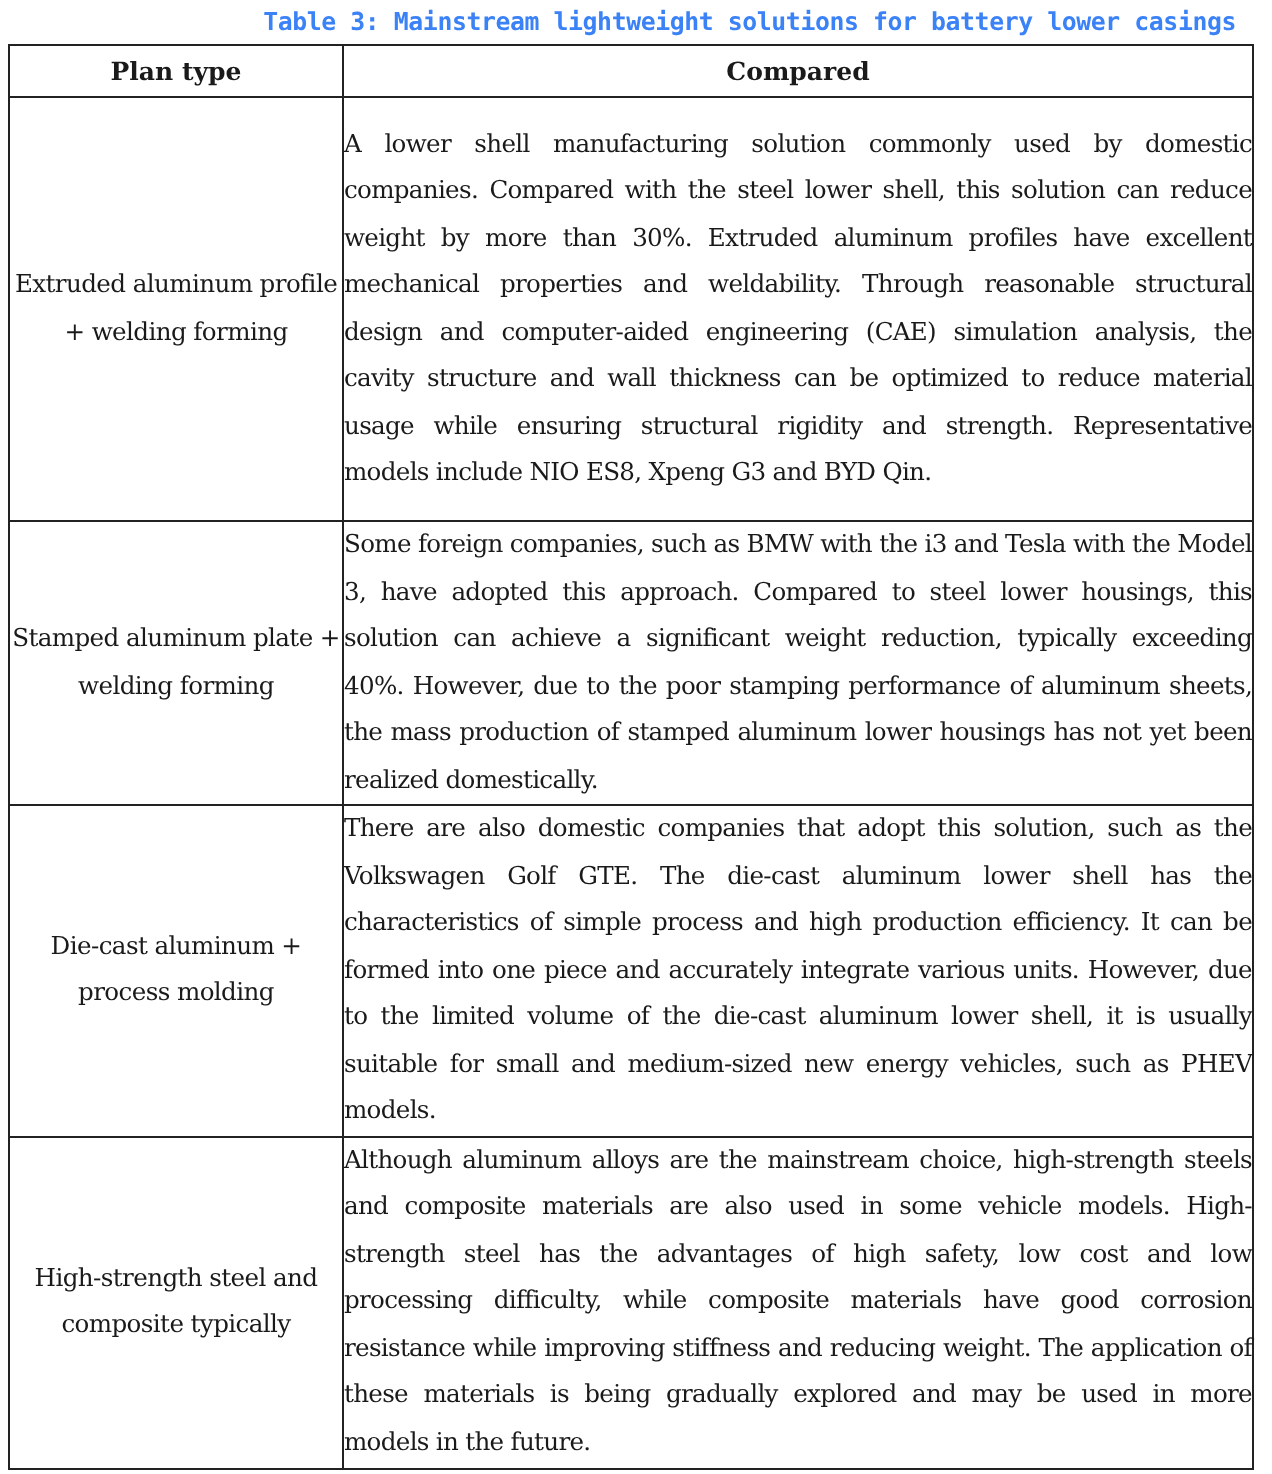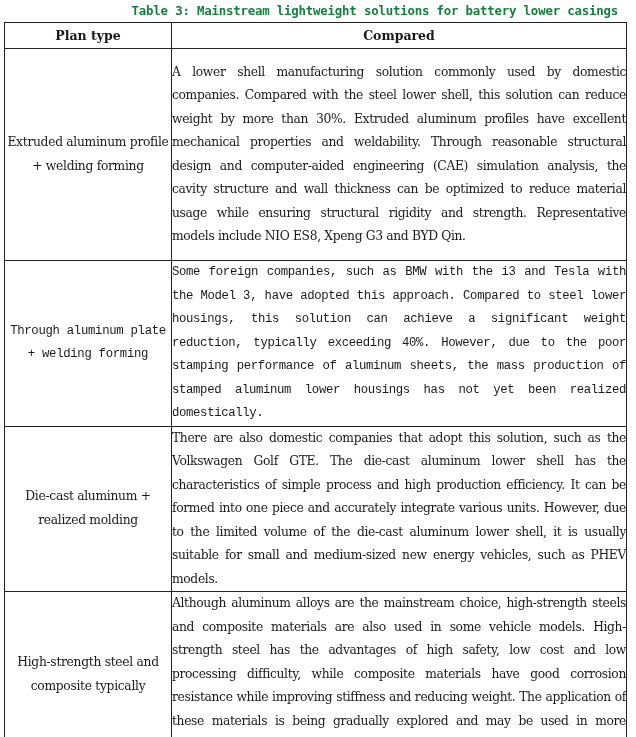--- a/index.html
+++ b/index.html
@@ -17,21 +17,21 @@
     }
     .caption {
       position: absolute;
       top: 3px;
       right: 18px;
       font-family: "DejaVu Sans Mono", "Liberation Mono", monospace;
       font-weight: bold;
       font-size: 12.4px;
       letter-spacing: -0.2px;
       white-space: nowrap;
-      color: #15803d;
+      color: #3b82f6;
     }
     table.main {
       position: absolute;
       left: 4px;
       top: 22px;
       width: 622px;
       border-collapse: collapse;
       table-layout: fixed;
     }
     table.main td, table.main th {
@@ -60,21 +60,21 @@
       text-align: justify;
       text-align-last: left;
       font-size: 12.3px;
       line-height: 23.5px;
       padding: 0 6px 0 7px;
       letter-spacing: -0.35px;
       word-spacing: 0px;
       margin-top: 24px;
     }
     tr.r1 td { height: 211px; }
-    tr.r2 td { height: 139px; font-family: Liberation Mono, monospace; }
+    tr.r2 td { height: 139px; }
     tr.r3 td { height: 164px; }
     tr.r4 td { height: 165px; }
   </style>
 </head>
 <body>
 
 <div class="caption">Table 3: Mainstream lightweight solutions for battery lower casings</div>
 
 <table class="main">
   <colgroup>
@@ -86,25 +86,25 @@
       <th>Plan type</th>
       <th>Compared</th>
     </tr>
   </thead>
   <tbody>
     <tr class="r1">
       <td class="plan">Extruded aluminum profile + welding forming</td>
       <td class="feat">A lower shell manufacturing solution commonly used by domestic companies. Compared with the steel lower shell, this solution can reduce weight by more than 30%. Extruded aluminum profiles have excellent mechanical properties and weldability. Through reasonable structural design and computer-aided engineering (CAE) simulation analysis, the cavity structure and wall thickness can be optimized to reduce material usage while ensuring structural rigidity and strength. Representative models include NIO ES8, Xpeng G3 and BYD Qin.</td>
     </tr>
     <tr class="r2">
-      <td class="plan">Through aluminum plate + welding forming</td>
+      <td class="plan">Stamped aluminum plate + welding forming</td>
       <td class="feat">Some foreign companies, such as BMW with the i3 and Tesla with the Model 3, have adopted this approach. Compared to steel lower housings, this solution can achieve a significant weight reduction, typically exceeding 40%. However, due to the poor stamping performance of aluminum sheets, the mass production of stamped aluminum lower housings has not yet been realized domestically.</td>
     </tr>
     <tr class="r3">
-      <td class="plan">Die-cast aluminum + realized molding</td>
+      <td class="plan">Die-cast aluminum + process molding</td>
       <td class="feat">There are also domestic companies that adopt this solution, such as the Volkswagen Golf GTE. The die-cast aluminum lower shell has the characteristics of simple process and high production efficiency. It can be formed into one piece and accurately integrate various units. However, due to the limited volume of the die-cast aluminum lower shell, it is usually suitable for small and medium-sized new energy vehicles, such as PHEV models.</td>
     </tr>
     <tr class="r4">
       <td class="plan">High-strength steel and composite typically</td>
       <td class="feat">Although aluminum alloys are the mainstream choice, high-strength steels and composite materials are also used in some vehicle models. High-strength steel has the advantages of high safety, low cost and low processing difficulty, while composite materials have good corrosion resistance while improving stiffness and reducing weight. The application of these materials is being gradually explored and may be used in more models in the future.</td>
     </tr>
   </tbody>
 </table>
 
 </body></html>

